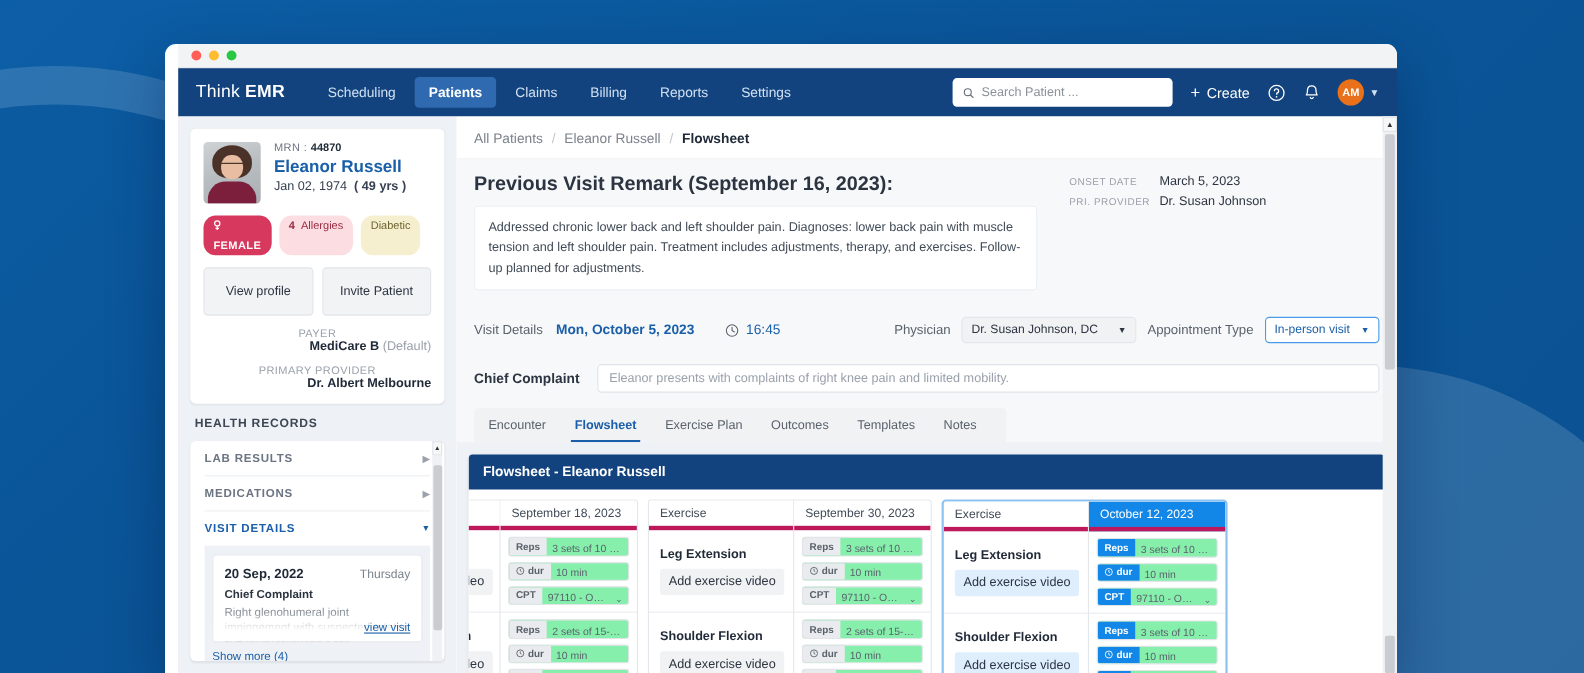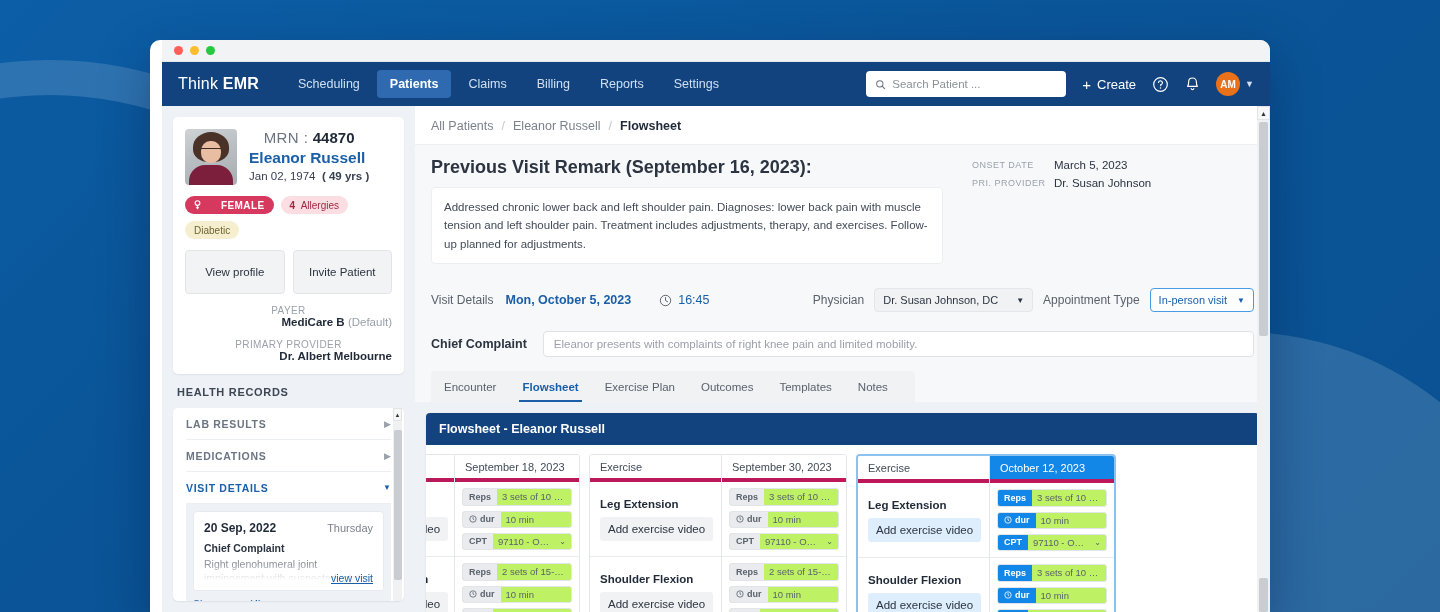--- a/index.html
+++ b/index.html
@@ -95,28 +95,28 @@
   .pat-top { display: flex; gap: 12px; }
   .photo {
     width: 52px; height: 56px; border-radius: 4px; flex: none;
     background: linear-gradient(160deg,#cfd3d6 0%, #b9bec2 45%, #a8aeb3 100%);
     position: relative; overflow: hidden;
   }
   .photo .hair { position: absolute; left: 8px; top: 3px; width: 36px; height: 30px; border-radius: 50% 50% 42% 42%; background: #4a3228; }
   .photo .face { position: absolute; left: 16px; top: 12px; width: 20px; height: 22px; border-radius: 46%; background: #e8bda2; }
   .photo .glass { position: absolute; left: 16px; top: 19px; width: 20px; height: 5px; border-top: 1.5px solid #3b2b22; }
   .photo .body { position: absolute; left: 4px; bottom: 0; width: 44px; height: 20px; border-radius: 16px 16px 0 0; background: #7b1f3d; }
-  .mrn { font-size: 15px; color: #6b7280; letter-spacing: .4px; text-align: center; }
+  .mrn { font-size: 10px; color: #6b7280; letter-spacing: .4px; }
   .mrn b { color: #1f2937; font-weight: 700; letter-spacing: 0; }
   .pname { font-size: 15.5px; font-weight: 700; color: #1a5fa8; margin-top: 3px; }
   .pdob { font-size: 11.5px; color: #374151; margin-top: 3px; }
   .pdob b { font-weight: 700; }
   .tags { display: flex; gap: 7px; margin-top: 11px; flex-wrap: wrap; }
   .tag { font-size: 10px; border-radius: 11px; padding: 3.5px 9px; white-space: nowrap; }
-  .tag.female { background: #d6395d; color: #fff; font-weight: 700; letter-spacing: .4px; display: flex; align-items: center; gap: 20px; }
+  .tag.female { background: #d6395d; color: #fff; font-weight: 700; letter-spacing: .4px; display: flex; gap: 8px; flex-direction: column; }
   .tag.allerg { background: #fbdde2; color: #9c2a42; }
   .tag.allerg b { font-weight: 700; }
   .tag.diab { background: #f6efcf; color: #6d6330; }
   .btnrow { display: flex; gap: 8px; margin-top: 11px; }
   .gbtn {
     flex: 1; height: 44px; background: #f2f3f5; border: 1px solid #e1e4e8;
     border-radius: 4px; font-size: 11.5px; color: #2b3440;
     display: flex; align-items: center; justify-content: center; cursor: pointer; white-space: nowrap;
   }
   .kvrow { display: flex; align-items: center; margin-top: 11px; flex-direction: column; }
@@ -230,22 +230,22 @@
     display: flex; flex-direction: column; justify-content: center; gap: 7px;
   }
   .exname { font-size: 11.5px; font-weight: 700; color: #1f2937; }
   .addvid {
     background: #f1f2f4; border-radius: 3px; font-size: 11.5px; color: #2b3440;
     padding: 6px 8px; text-align: center; cursor: pointer; white-space: nowrap; width: fit-content;
   }
   .addvid.sel { background: #deeefc; }
   .datacell { height: 75px; border-bottom: 1px solid #e9ecef; padding: 6px 7px; display: flex; flex-direction: column; gap: 5px; justify-content: center; }
   .chip {
-    display: flex; align-items: center; height: 18px; border: 1px solid #e1e4e8;
-    border-radius: 3px; overflow: hidden; background: #bef264;
+    display: flex; align-items: flex-end; height: 18px; border: 1px solid #e1e4e8;
+    border-radius: 3px; overflow: hidden; background: #86efac;
   }
   .chip .lbl {
     background: #e9ebee; color: #5a626c; font-size: 9px; font-weight: 700;
     padding: 0 6px; height: 100%; display: flex; align-items: center; gap: 3px; flex: none;
   }
   .chip.blue .lbl { background: #1387e8; color: #fff; }
   .chip .val { font-size: 9.5px; color: #5a626c; padding: 0 5px; white-space: nowrap; overflow: hidden; text-overflow: ellipsis; flex: 1; }
   .chip .chev { font-size: 8px; color: #5a626c; padding-right: 5px; flex: none; }
 
   .vscroll { position: absolute; right: 0; top: 0; bottom: 0; width: 13px; background: #f0f1f3; }

